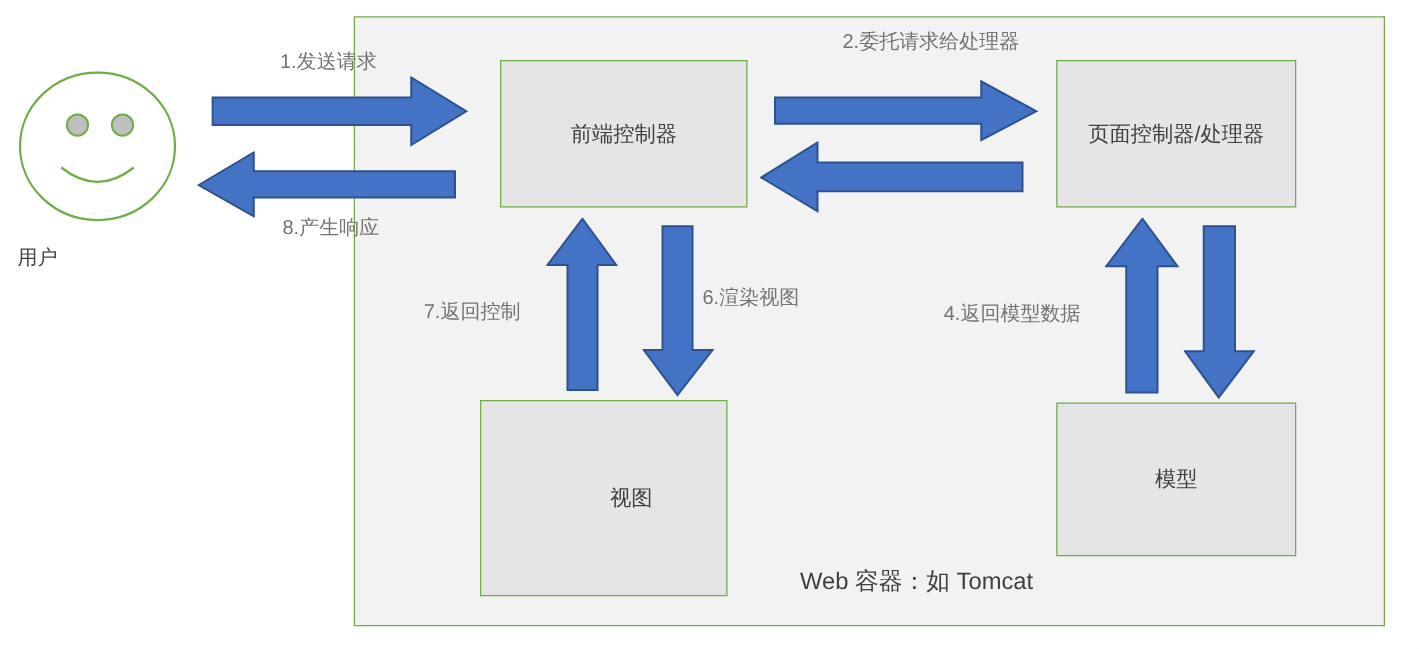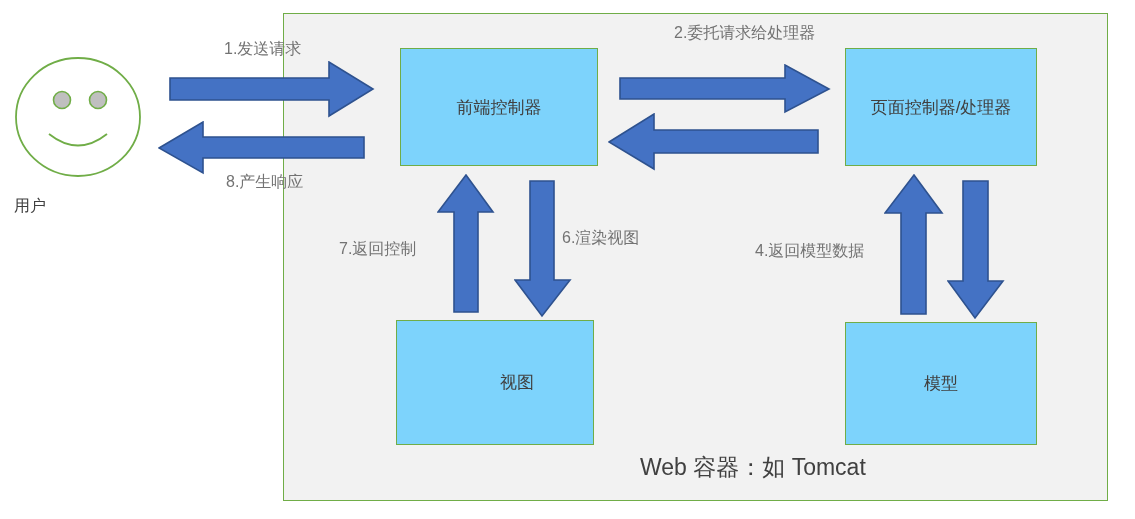--- a/index.html
+++ b/index.html
@@ -23,40 +23,40 @@
     top: 13px;
     width: 825px;
     height: 488px;
     background: #F2F2F2;
     border: 1.5px solid #70AD47;
     box-sizing: border-box;
   }
   #container-label {
     left: 640px;
     top: 452px;
-    font-size: 23px;
+    font-size: 19px;
     color: #404040;
     white-space: nowrap;
   }
 
   
   .node-box {
-    background: #7dd3fc;
+    background: #e5e5e5;
     border: 1.6px solid #70AD47;
     box-sizing: border-box;
     display: flex;
     align-items: center;
     justify-content: center;
     color: #404040;
     font-size: 17px;
     white-space: nowrap;
   }
   #box-front-controller { left: 400px; top: 48px; width: 198px; height: 118px; }
   #box-page-controller  { left: 845px; top: 48px; width: 192px; height: 118px; }
-  #box-view             { left: 396px; top: 320px; width: 198px; height: 125px; padding-left: 44px; }
+  #box-view             { left: 384px; top: 320px; width: 198px; height: 157px; padding-left: 44px; }
   #box-model            { left: 845px; top: 322px; width: 192px; height: 123px; }
 
   
   #user-face { left: 14px; top: 56px; width: 128px; height: 122px; }
   #user-label {
     left: 14px;
     top: 196px;
     width: 128px;
     text-align: left;
     font-size: 16px;

